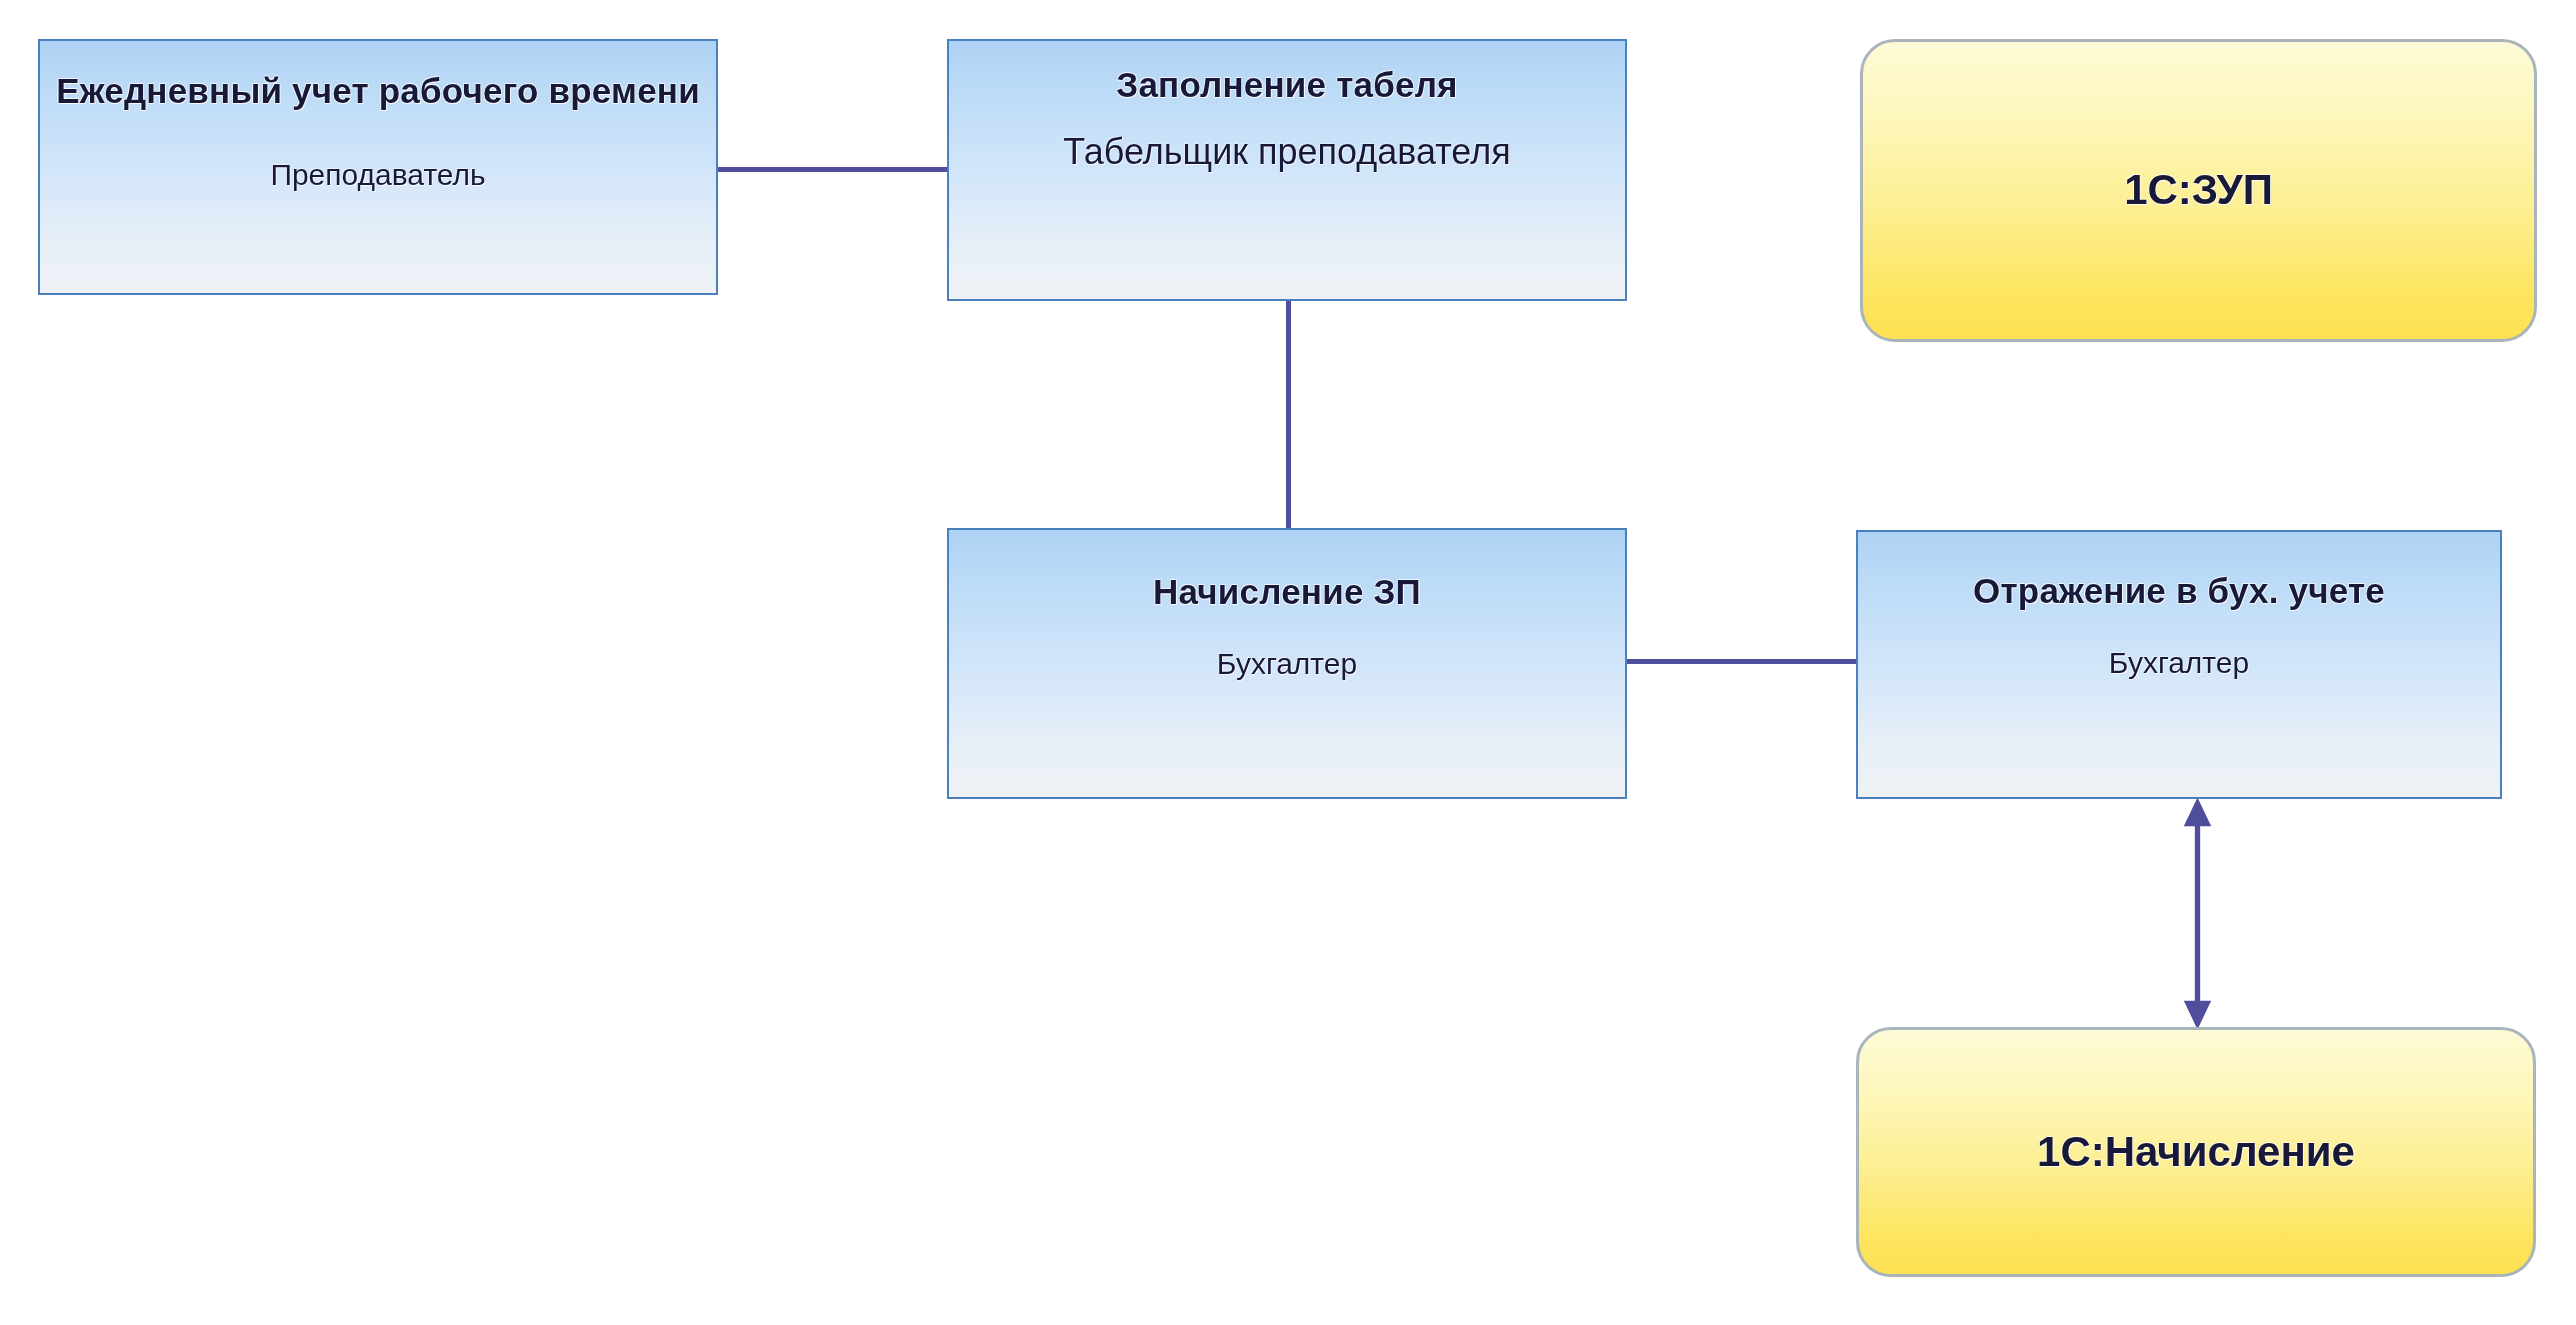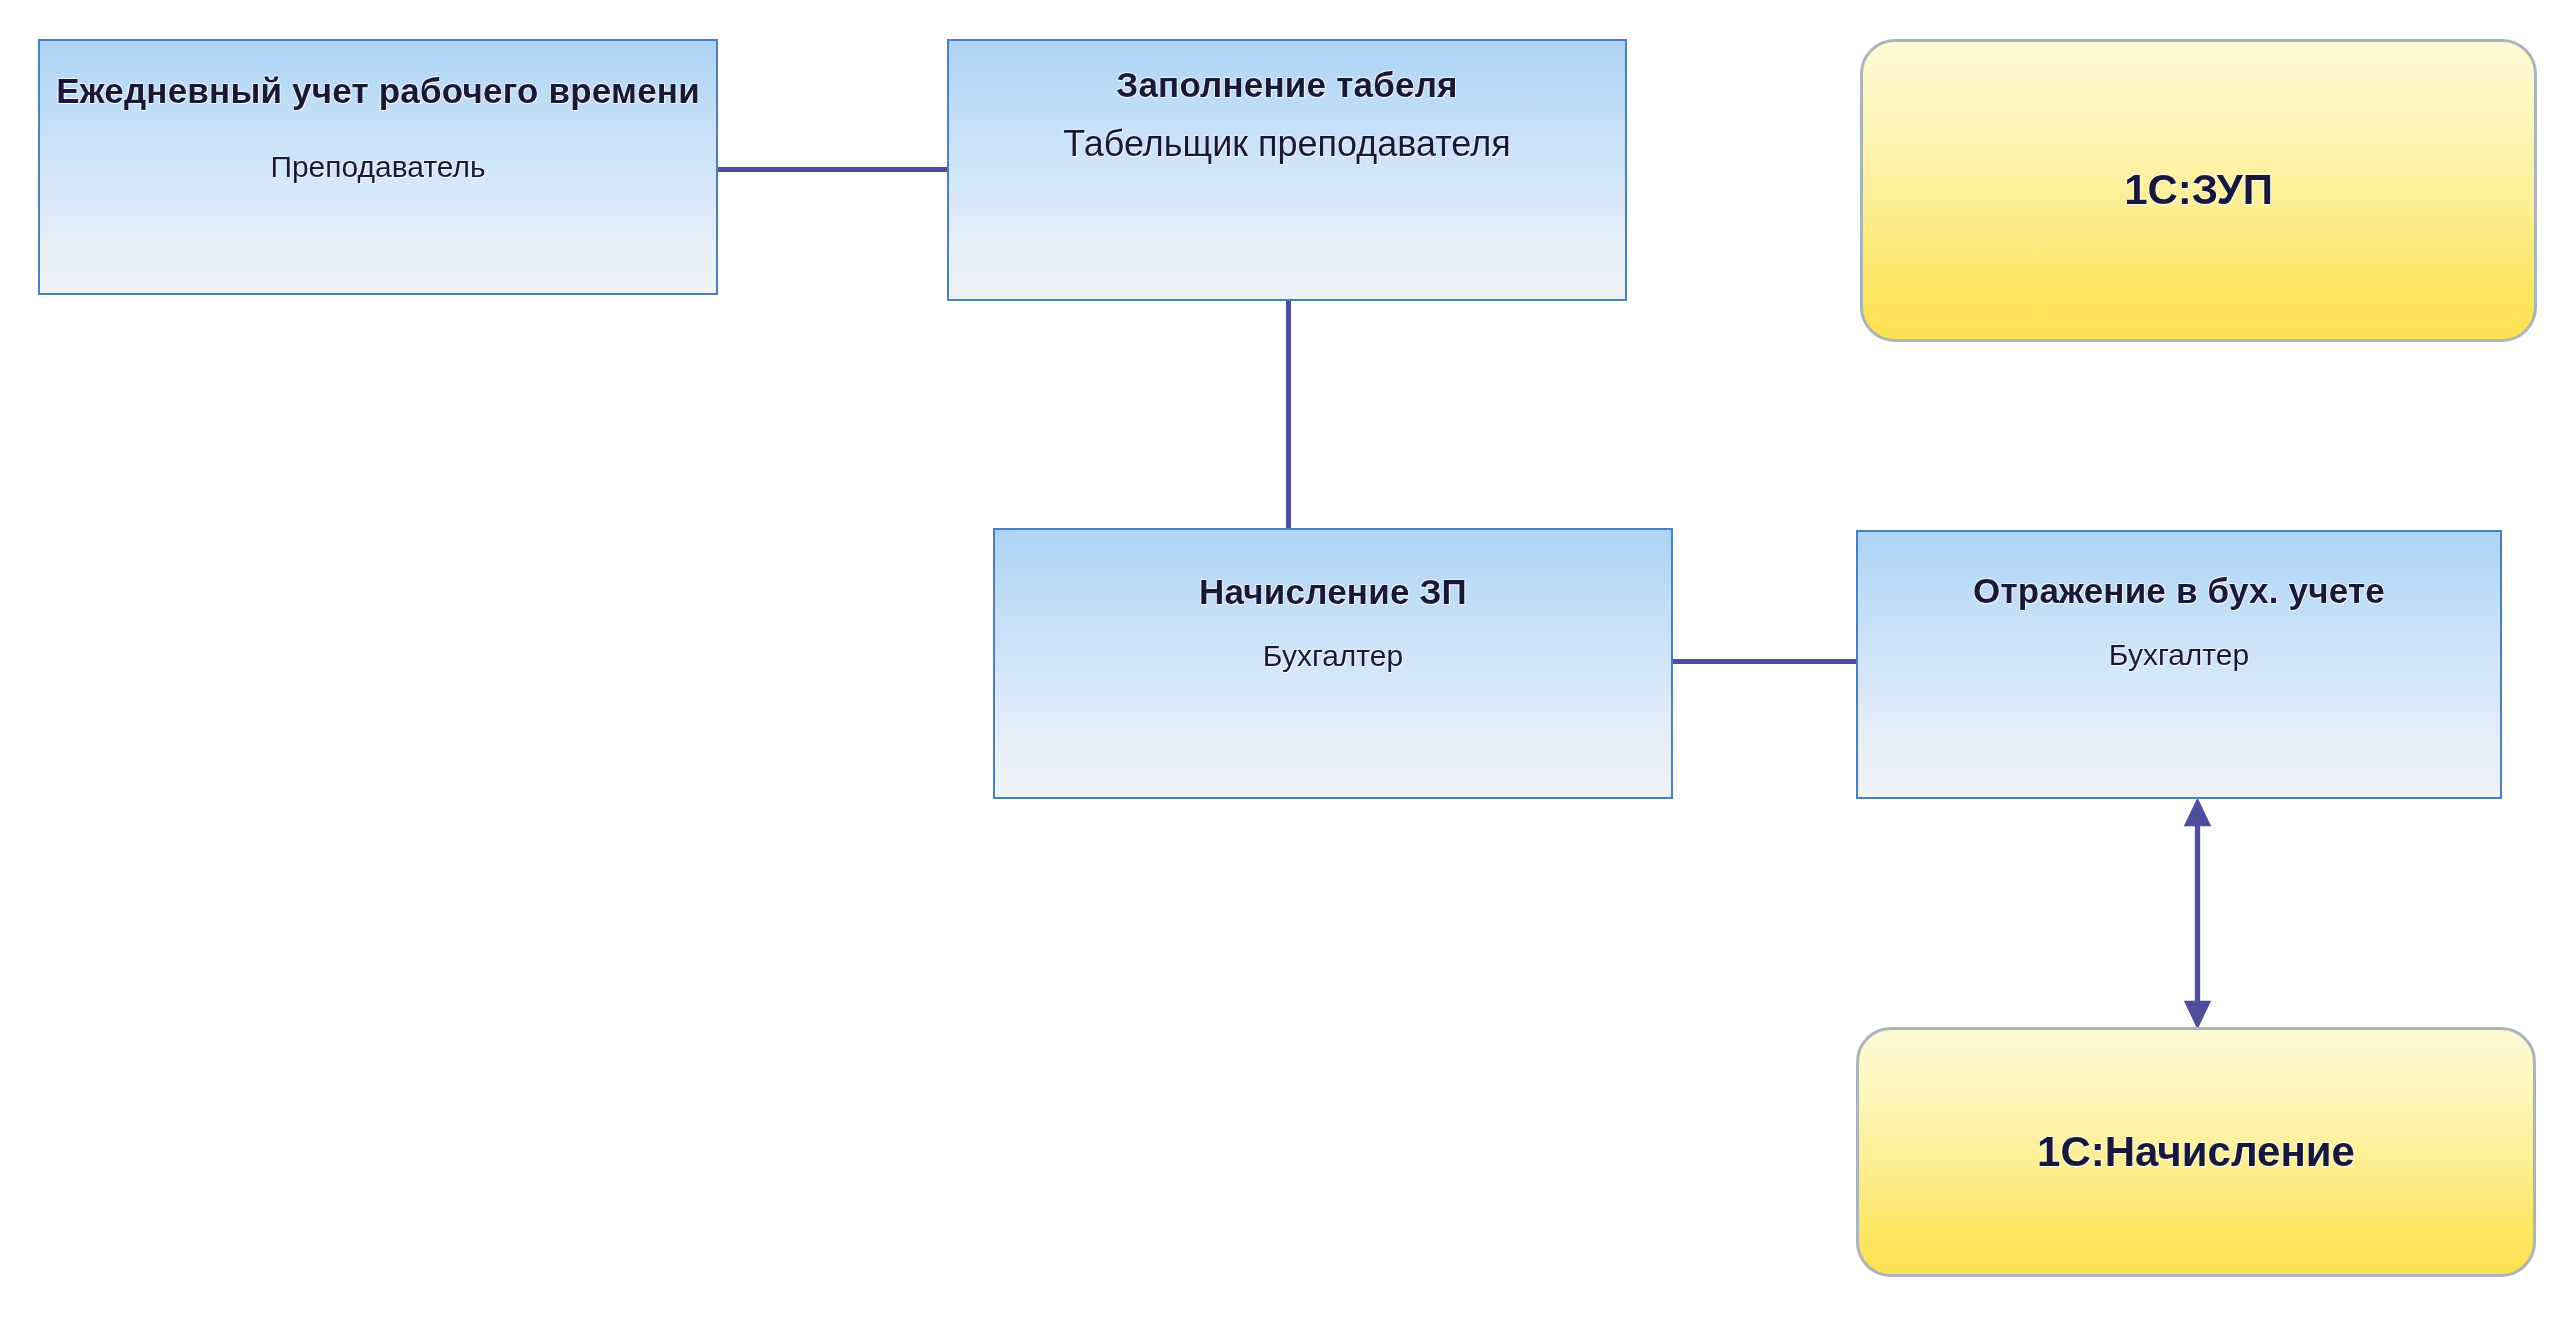--- a/index.html
+++ b/index.html
@@ -23,20 +23,21 @@
     position: absolute;
     box-sizing: border-box;
     border: 2.3px solid #4a80c0;
     background: linear-gradient(to bottom, #aed2f4 0%, #bedcf7 22%, #d3e6fa 52%, #e7eff7 80%, #eef2f6 100%);
     display: flex;
     flex-direction: column;
     align-items: center;
     justify-content: flex-start;
     text-align: center;
     z-index: 3;
+    gap: 8px;
   }
   .proc-title {
     font-weight: bold;
     color: #181838;
     letter-spacing: 0.2px;
     line-height: 1.12;
     text-shadow:
        0.8px  0.8px 0 rgba(255,255,255,0.85),
       -0.8px -0.8px 0 rgba(255,255,255,0.55),
        0.8px -0.8px 0 rgba(255,255,255,0.55),
@@ -97,21 +98,21 @@
 
   
   #box-daily-time        { left: 38px;   top: 39px;   width: 680px; height: 256px; padding-top: 30px; }
   #box-daily-time .proc-title { font-size: 35px; }
   #box-daily-time .proc-role  { font-size: 30px; margin-top: 40px; }
 
   #box-timesheet-fill    { left: 947px; top: 39px;   width: 680px; height: 262px; padding-top: 24px; }
   #box-timesheet-fill .proc-title { font-size: 35px; }
   #box-timesheet-fill .proc-role  { font-size: 36px; margin-top: 20px; }
 
-  #box-payroll-accrual   { left: 993px; top: 528px;  width: 680px; height: 271px; padding-top: 42px; }
+  #box-payroll-accrual   { left: 947px; top: 528px;  width: 680px; height: 271px; padding-top: 42px; }
   #box-payroll-accrual .proc-title { font-size: 35px; }
   #box-payroll-accrual .proc-role  { font-size: 30px; margin-top: 28px; }
 
   #box-accounting-reflect{ left: 1856px; top: 530px;  width: 646px; height: 269px; padding-top: 39px; }
   #box-accounting-reflect .proc-title { font-size: 35px; }
   #box-accounting-reflect .proc-role  { font-size: 30px; margin-top: 28px; }
 
   #box-zup               { left: 1860px; top: 39px;   width: 677px; height: 303px; }
   #box-buh               { left: 1856px; top: 1027px; width: 680px; height: 250px; }
 

